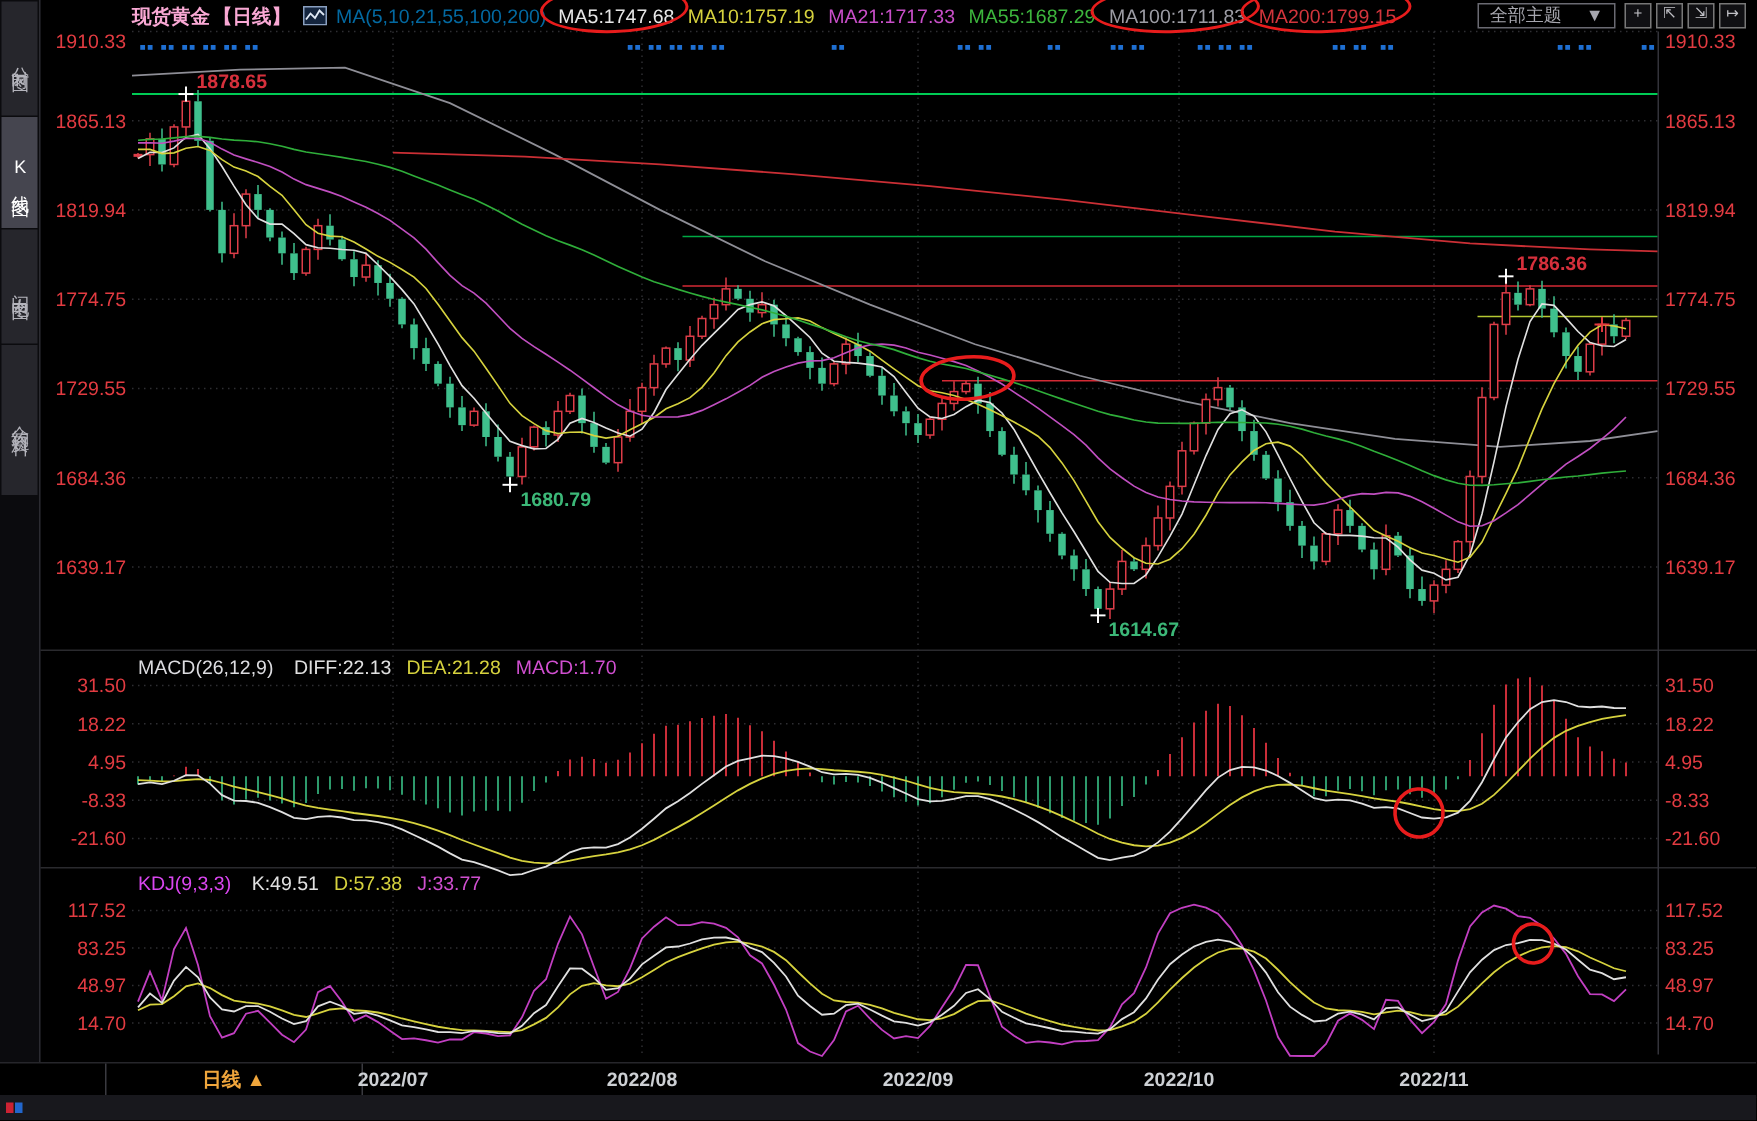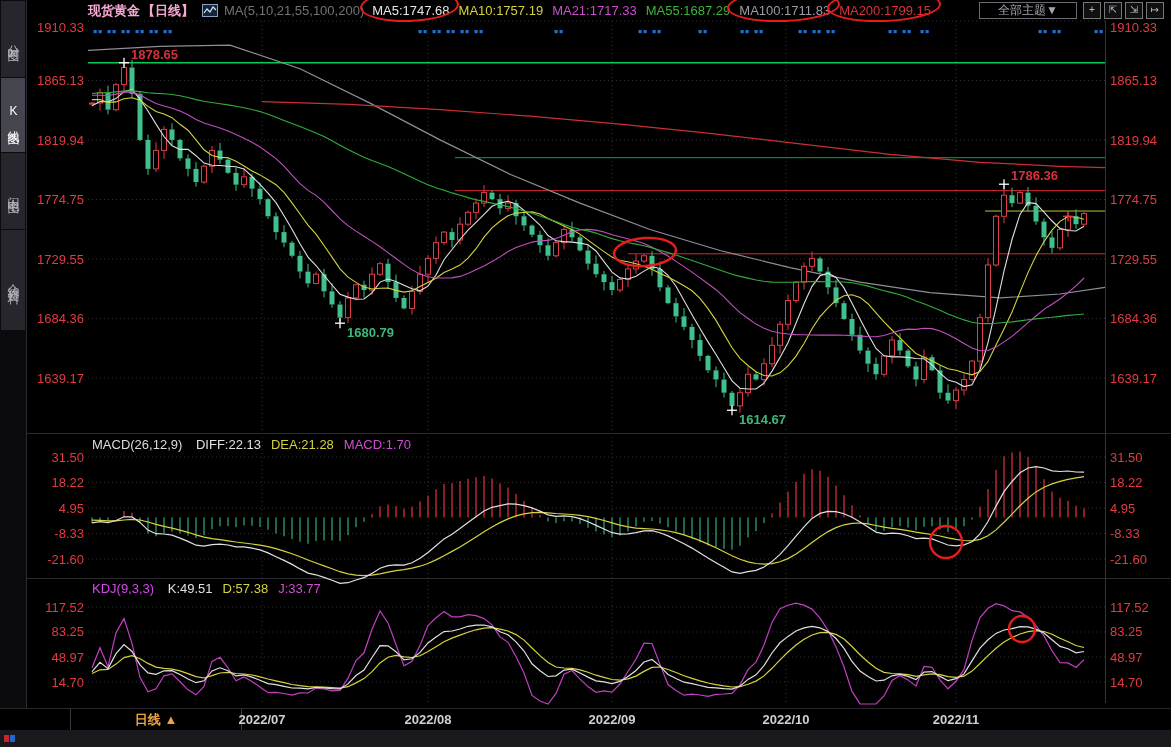--- a/index.html
+++ b/index.html
@@ -10,28 +10,28 @@
   #sidebar{position:absolute;left:0;top:0;width:26px;height:710px;background:#0b0b0e;border-right:1px solid #2b2b31;}
   .side-item{width:24px;margin:1px;background:#26262c;color:#b4b4bc;font-size:12px;line-height:13px;
              display:flex;align-items:center;justify-content:center;text-align:center;cursor:pointer;
              writing-mode:vertical-rl;text-orientation:upright;letter-spacing:3px;}
   .side-item.active{background:#45454f;color:#fff;}
   
   #header{position:absolute;left:26px;top:0;right:0;height:21px;display:flex;align-items:center;
           padding-left:62px;font-size:13px;white-space:nowrap;z-index:5;}
   .sym{color:#f9a8d4;font-weight:bold;margin-right:2px;font-family:Liberation Mono, monospace;}
   #kline-icon{display:inline-block;width:16px;height:13px;margin:0 6px 0 6px;}
-  .magroup{color:#737373;margin-right:8px;}
+  .magroup{color:#0369a1;margin-right:8px;}
   .ma-item{margin-right:9px;position:relative;}
   .ma-item.circled::after{content:"";position:absolute;left:-12px;right:-10px;top:-13px;bottom:-4px;
           border:2.5px solid #e81c1c;border-radius:50%;transform:rotate(-2deg);pointer-events:none;}
   #hdr-spacer{flex:1;}
   #theme-btn{background:transparent;border:1px solid #6a6a72;color:#a6a6ae;font-size:12px;
-             padding:0 18px;height:17px;line-height:15px;cursor:pointer;margin-right:6px;
-             font-family:inherit;display:flex;align-items:center;gap:0;}
+             padding:0 7px;height:17px;line-height:15px;cursor:pointer;margin-right:6px;
+             font-family:inherit;display:flex;align-items:center;gap:16px;}
   .winicon{display:inline-block;width:16px;height:15px;border:1px solid #777;color:#c0c0c6;
            font-size:10px;line-height:14px;text-align:center;margin-right:3px;cursor:pointer;background:#101013;}
   #win-icons{margin-right:4px;display:flex;}
   
   .ind-header{position:absolute;left:92px;font-size:13px;white-space:nowrap;z-index:4;}
   .ind-header span{margin-right:10px;}
   
   #period-row{position:absolute;left:0;top:708px;width:1171px;height:22px;background:#000;
               border-top:1px solid #26262b;border-bottom:1px solid #333338;z-index:6;}
   #period-cell{position:absolute;left:70px;top:0;width:170px;height:21px;border-left:1px solid #3a3a40;

